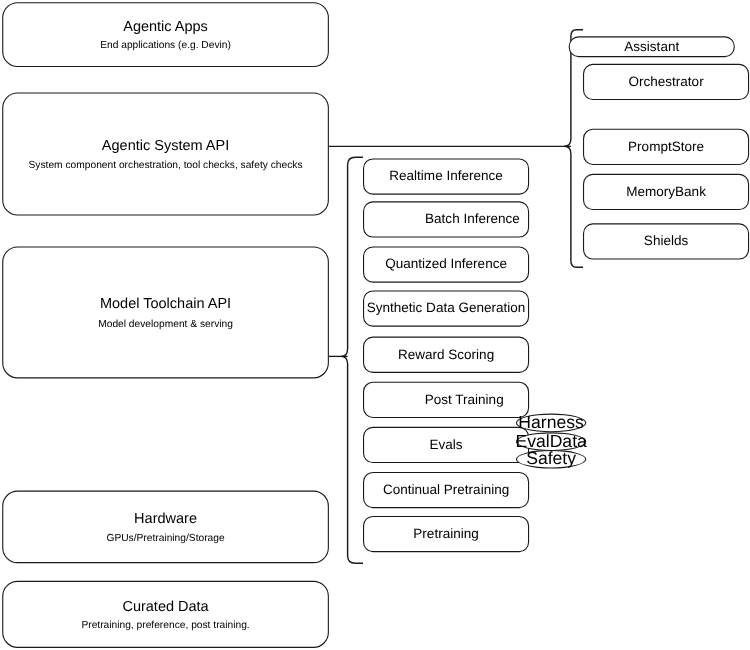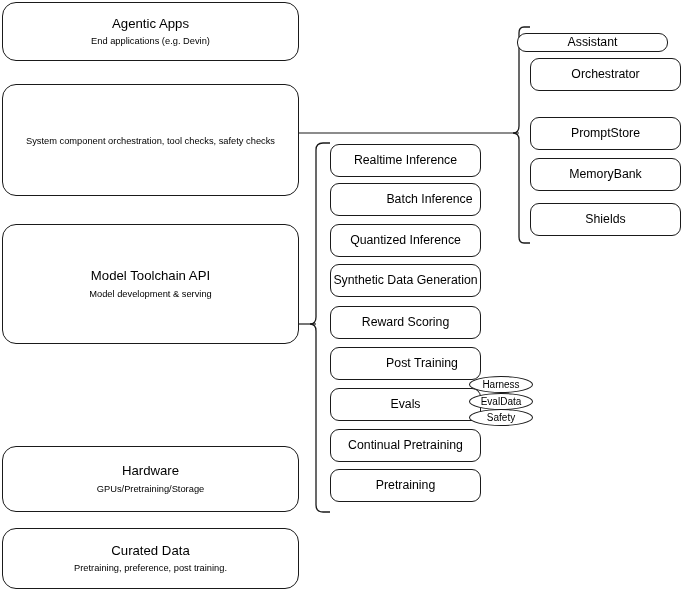--- a/index.html
+++ b/index.html
@@ -72,21 +72,21 @@
     box-sizing: border-box;
     border: 1.3px solid #1a1a1a;
     border-radius: 50%/50%;
     background: #ffffff;
     display: flex;
     align-items: center;
     justify-content: center;
     text-align: center;
   }
   .tag-label {
-    font-size: 10px;
+    font-size: 16px;
     color: #000000;
     white-space: nowrap;
     line-height: 1;
   }
 
   
   #wires {
     position: absolute;
     left: 0;
     top: 0;
@@ -110,20 +110,21 @@
 
     <path d="M 330 143 L 323 143 Q 316 143 316 150 L 316 317 Q 316 324 310 324 Q 316 324 316 331 L 316 505 Q 316 512 323 512 L 330 512" stroke="#1a1a1a" stroke-width="1.3" fill="none"></path>
   </svg>
 
   <div class="layer-box" style="left:2px; top:2px; width:297px; height:59px;">
     <div class="layer-title">Agentic Apps</div>
     <div class="layer-sub">End applications (e.g. Devin)</div>
   </div>
 
   <div class="layer-box" style="left:2px; top:84px; width:297px; height:112px;">
+    <div class="layer-title">Agentic System API</div>
     <div class="layer-sub">System component orchestration, tool checks, safety checks</div>
   </div>
 
   <div class="layer-box" style="left:2px; top:224px; width:297px; height:120px;">
     <div class="layer-title">Model Toolchain API</div>
     <div class="layer-sub">Model development &amp; serving</div>
   </div>
 
 
   <div class="layer-box" style="left:2px; top:446px; width:297px; height:66px;">

